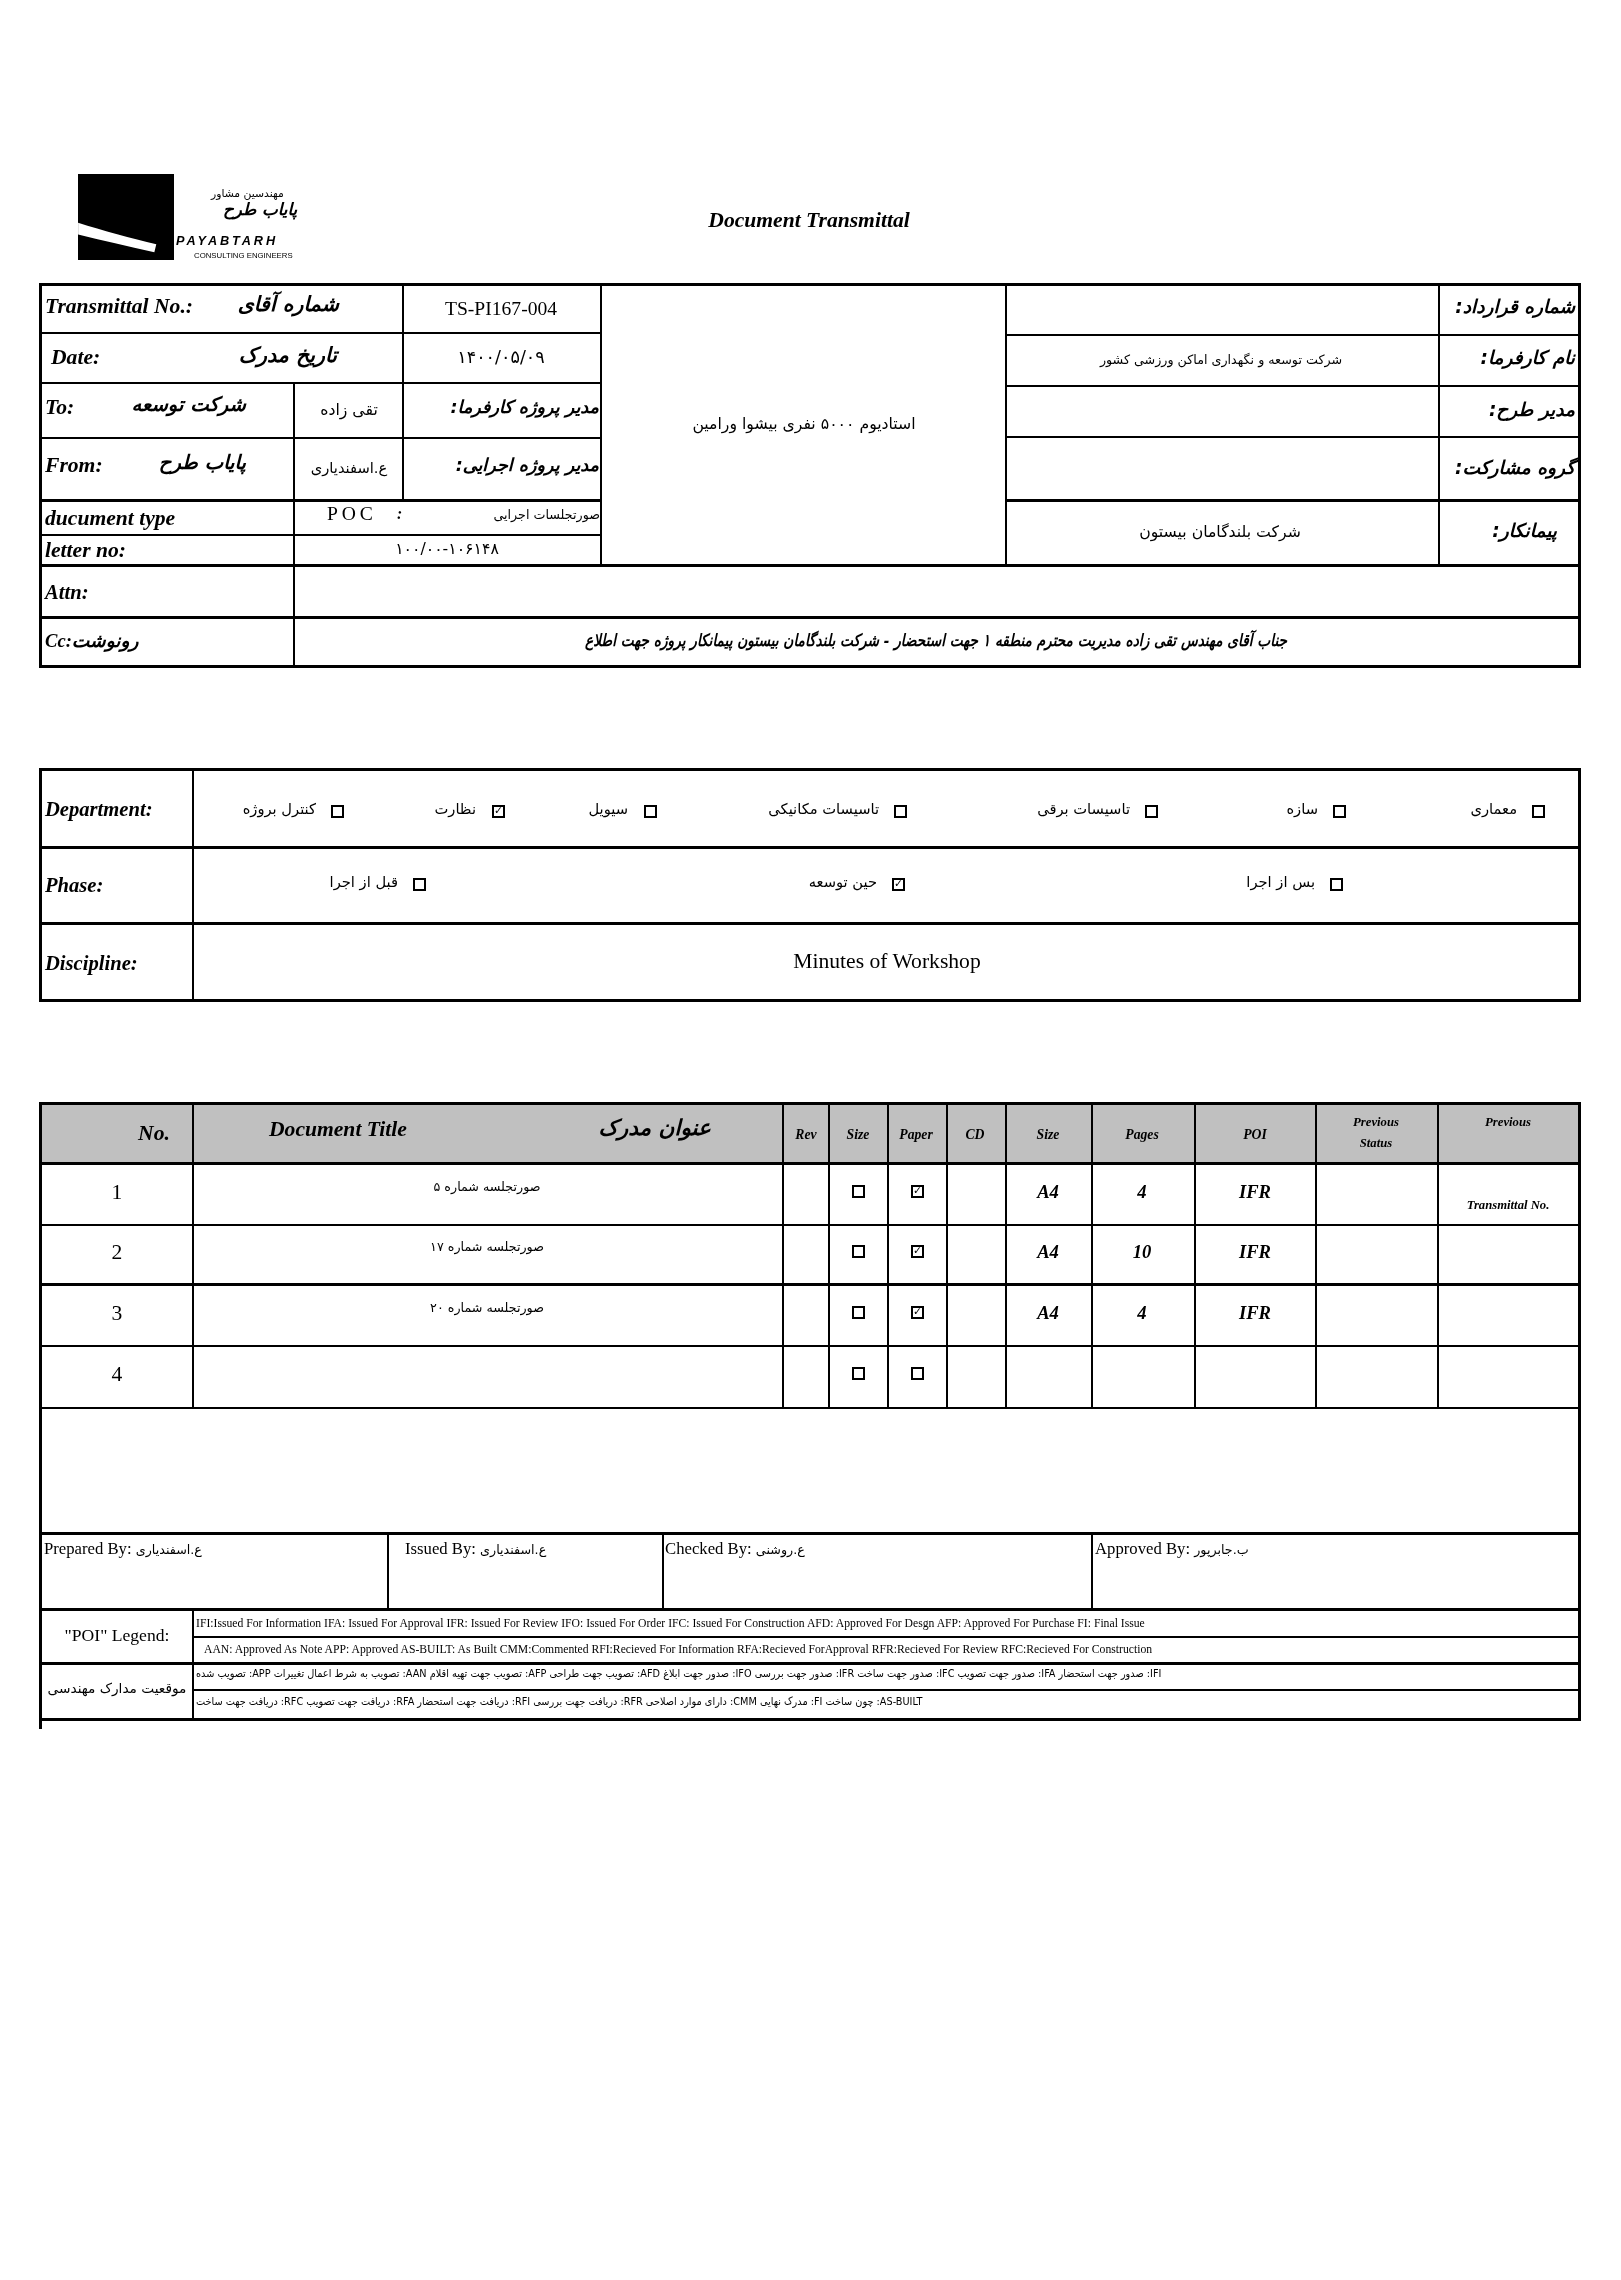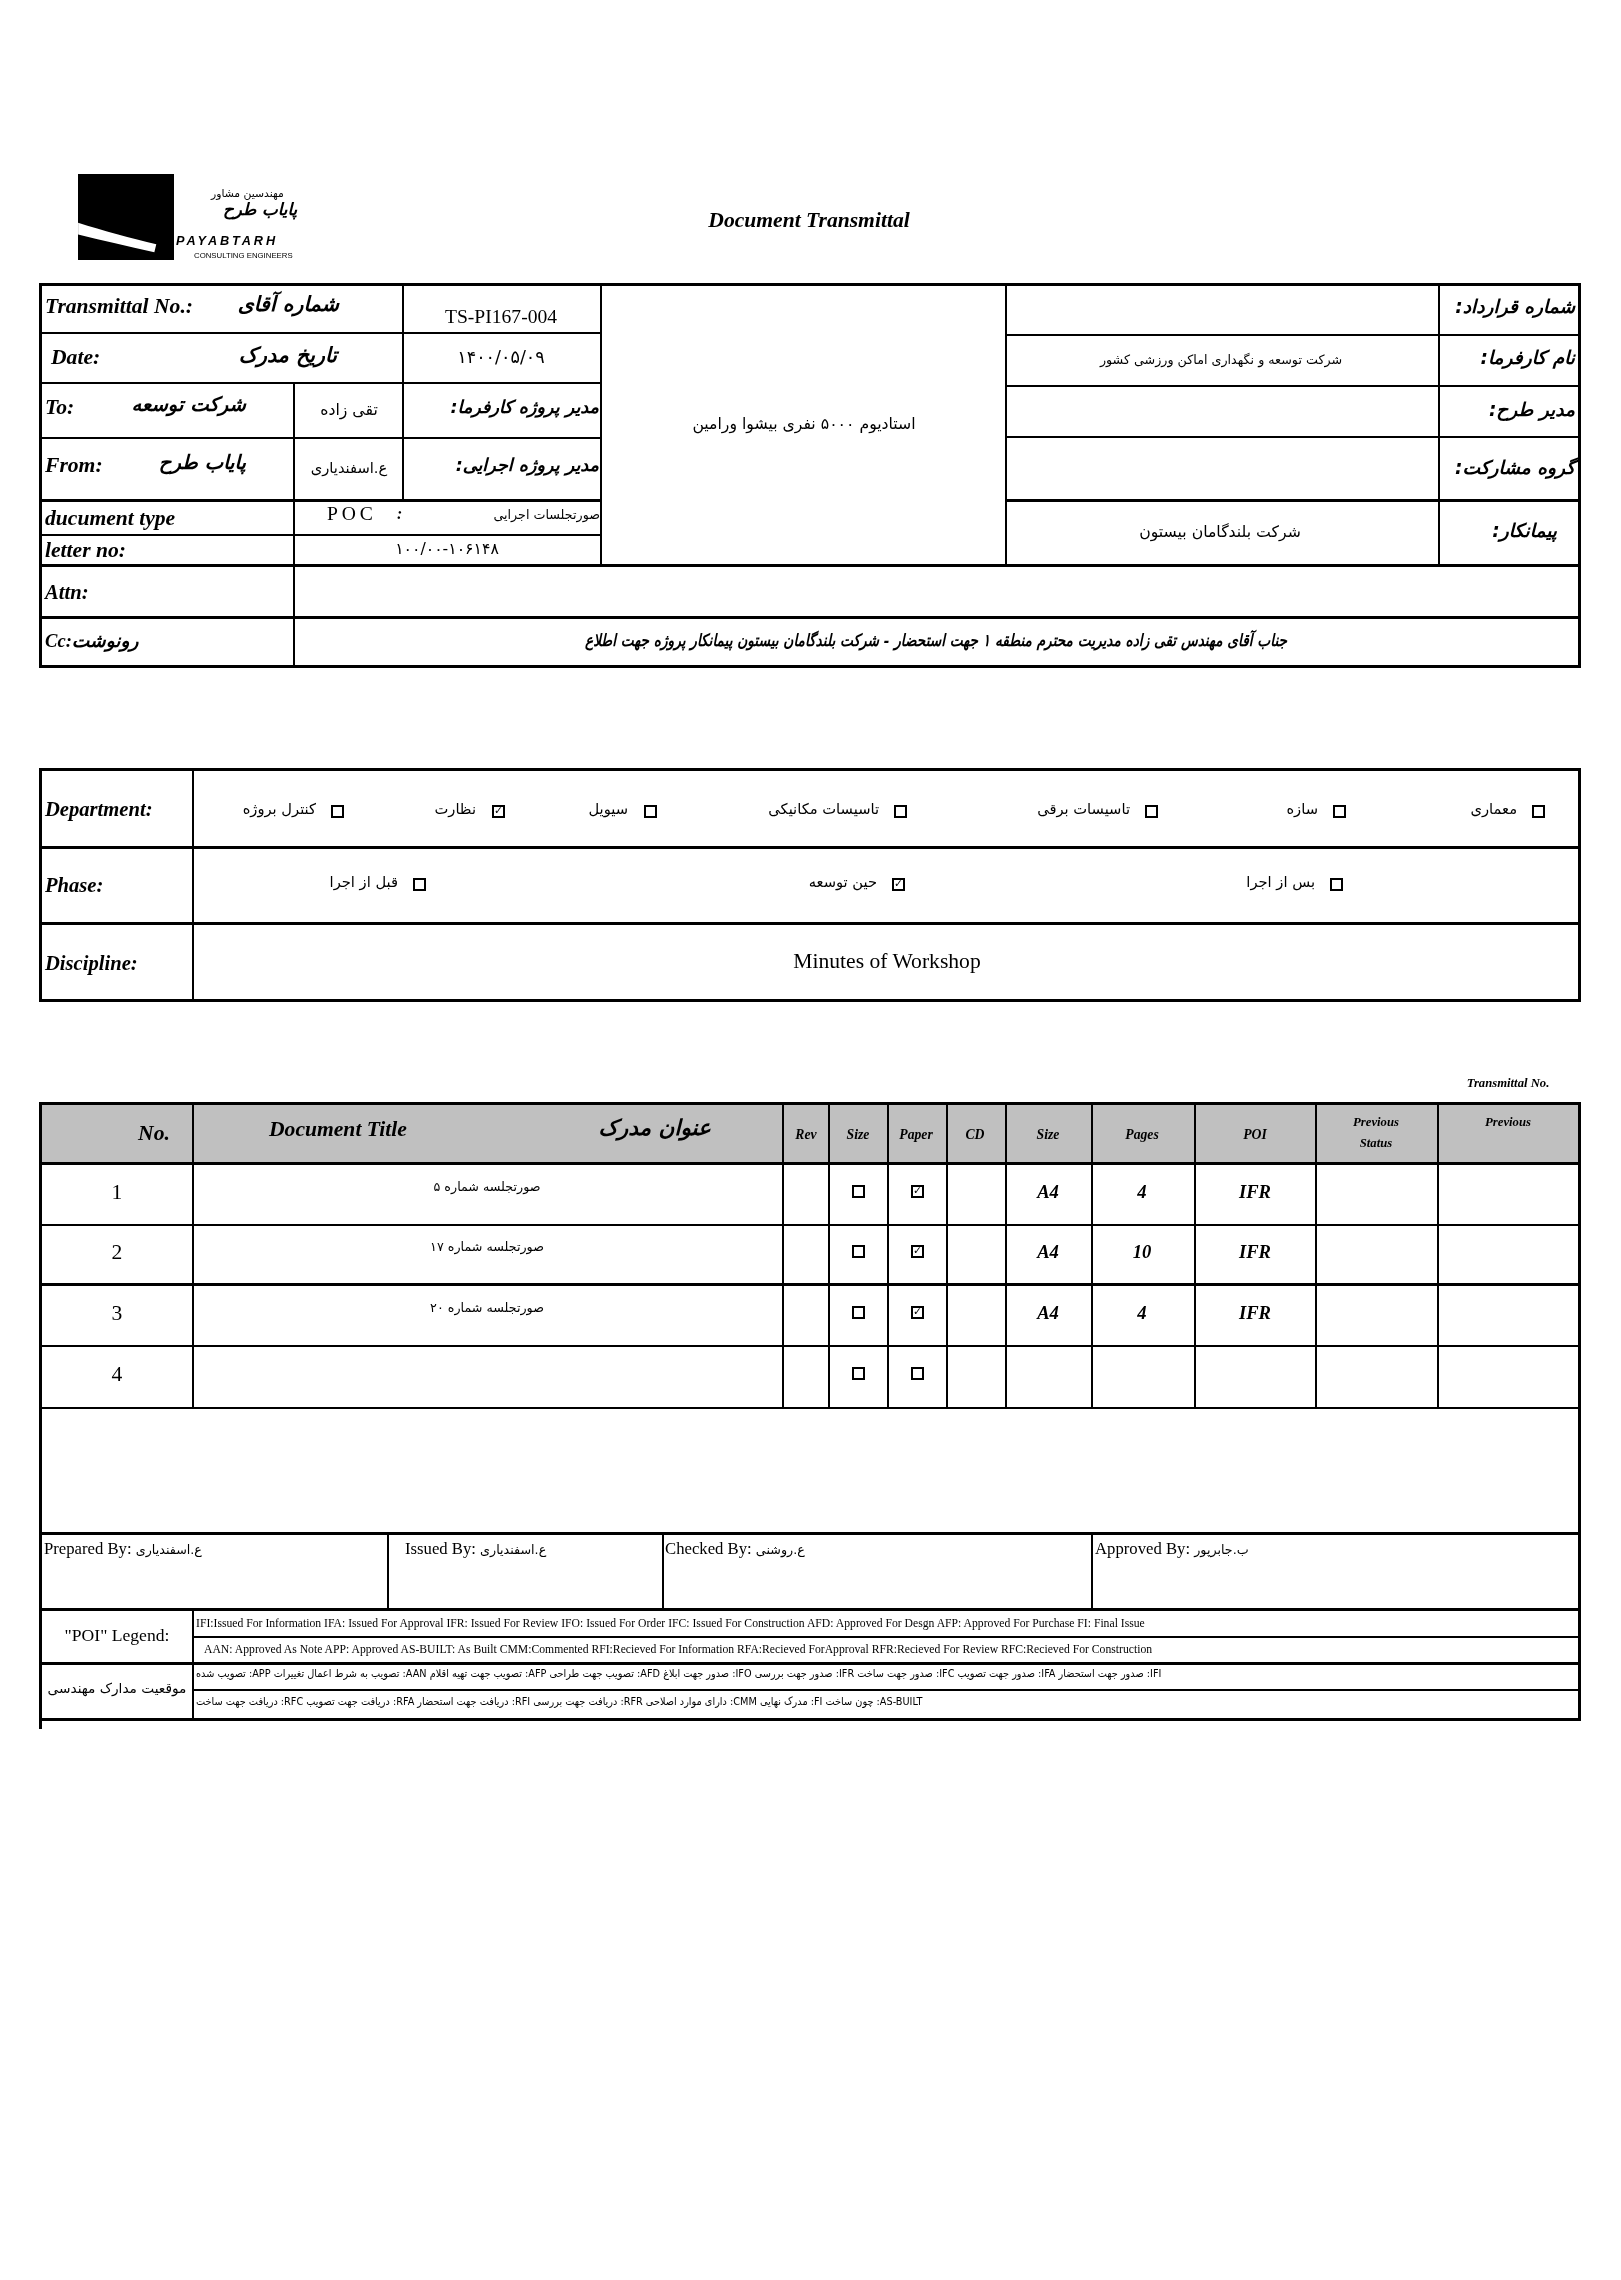--- a/index.html
+++ b/index.html
@@ -53,21 +53,21 @@
   <div class="vl" style="left:293px;top:564px;width:2px;height:104px;"></div>
 
   <div class="hl" style="left:1005px;top:334px;width:576px;height:2px;"></div>
   <div class="hl" style="left:1005px;top:385px;width:576px;height:2px;"></div>
   <div class="hl" style="left:1005px;top:436px;width:576px;height:2px;"></div>
   <div class="hl" style="left:1005px;top:499px;width:576px;height:2.9px;"></div>
 </div>
 
 <div class="t b" style="left:45px;top:296px;font-size:21.6px;">Transmittal No.:</div>
 <div class="t b rtl" style="right:1282px;top:294px;font-size:20.6px;font-family:'DejaVu Sans',sans-serif;">شماره آقای</div>
-<div class="t c" style="left:501px;top:299px;font-size:19.6px;margin-top:8px;">TS-PI167-004</div>
+<div class="t c" style="left:501px;top:299px;font-size:19.6px;">TS-PI167-004</div>
 
 <div class="t b" style="left:51px;top:347px;font-size:21.6px;">Date:</div>
 <div class="t b rtl" style="right:1284px;top:345px;font-size:20.6px;font-family:'DejaVu Sans',sans-serif;">تاریخ  مدرک</div>
 <div class="t c rtl" style="left:501px;top:349px;font-size:17.6px;font-family:'DejaVu Sans',sans-serif;">۱۴۰۰/۰۵/۰۹</div>
 
 <div class="t b" style="left:45px;top:397px;font-size:21.6px;text-align:right;">To:</div>
 <div class="t b rtl" style="right:1375px;top:395px;font-size:19.6px;font-family:'DejaVu Sans',sans-serif;">شرکت توسعه</div>
 <div class="t rtl c" style="left:349px;top:402px;font-size:15.7px;font-family:'DejaVu Sans',sans-serif;">تقی زاده</div>
 <div class="t b rtl" style="right:1022px;top:399px;font-size:17.6px;font-family:'DejaVu Sans',sans-serif;">مدیر پروژه کارفرما:</div>
 
@@ -197,21 +197,21 @@
 <div class="t b c" style="left:806px;top:1128px;font-size:13.7px;">Rev</div>
 <div class="t b c" style="left:858px;top:1128px;font-size:13.7px;">Size</div>
 <div class="t b c" style="left:916px;top:1128px;font-size:13.7px;">Paper</div>
 <div class="t b c" style="left:975px;top:1128px;font-size:13.7px;">CD</div>
 <div class="t b c" style="left:1048px;top:1128px;font-size:13.7px;">Size</div>
 <div class="t b c" style="left:1142px;top:1128px;font-size:13.7px;">Pages</div>
 <div class="t b c" style="left:1255px;top:1128px;font-size:13.7px;">POI</div>
 <div class="t b c" style="left:1376px;top:1116px;font-size:12.7px;">Previous</div>
 <div class="t b c" style="left:1376px;top:1137px;font-size:12.7px;">Status</div>
 <div class="t b c" style="left:1508px;top:1116px;font-size:12.7px;">Previous</div>
-<div class="t b c" style="left:1508px;top:1077px;font-size:12.7px;">Transmittal No.</div>
+<div class="t b c" style="left:1508px;top:1199px;font-size:12.7px;">Transmittal No.</div>
 
 <div id="doc-rows">
     <div>
       <div class="t c" style="left:117px;top:1182px;font-size:21.6px;">1</div>
       <div class="t c rtl" style="left:487px;top:1181px;font-size:12.7px;font-family:&quot;DejaVu Sans&quot;,sans-serif;">صورتجلسه شماره  ۵</div>
       <span class="cb" style="left:852px;top:1185px;"></span>
       <span class="cb" style="left:911px;top:1185px;">
         <span style="display:block;">✓</span>
       </span>
       <div class="t c b" style="left:1048px;top:1183px;font-size:18.6px;">A4</div>

